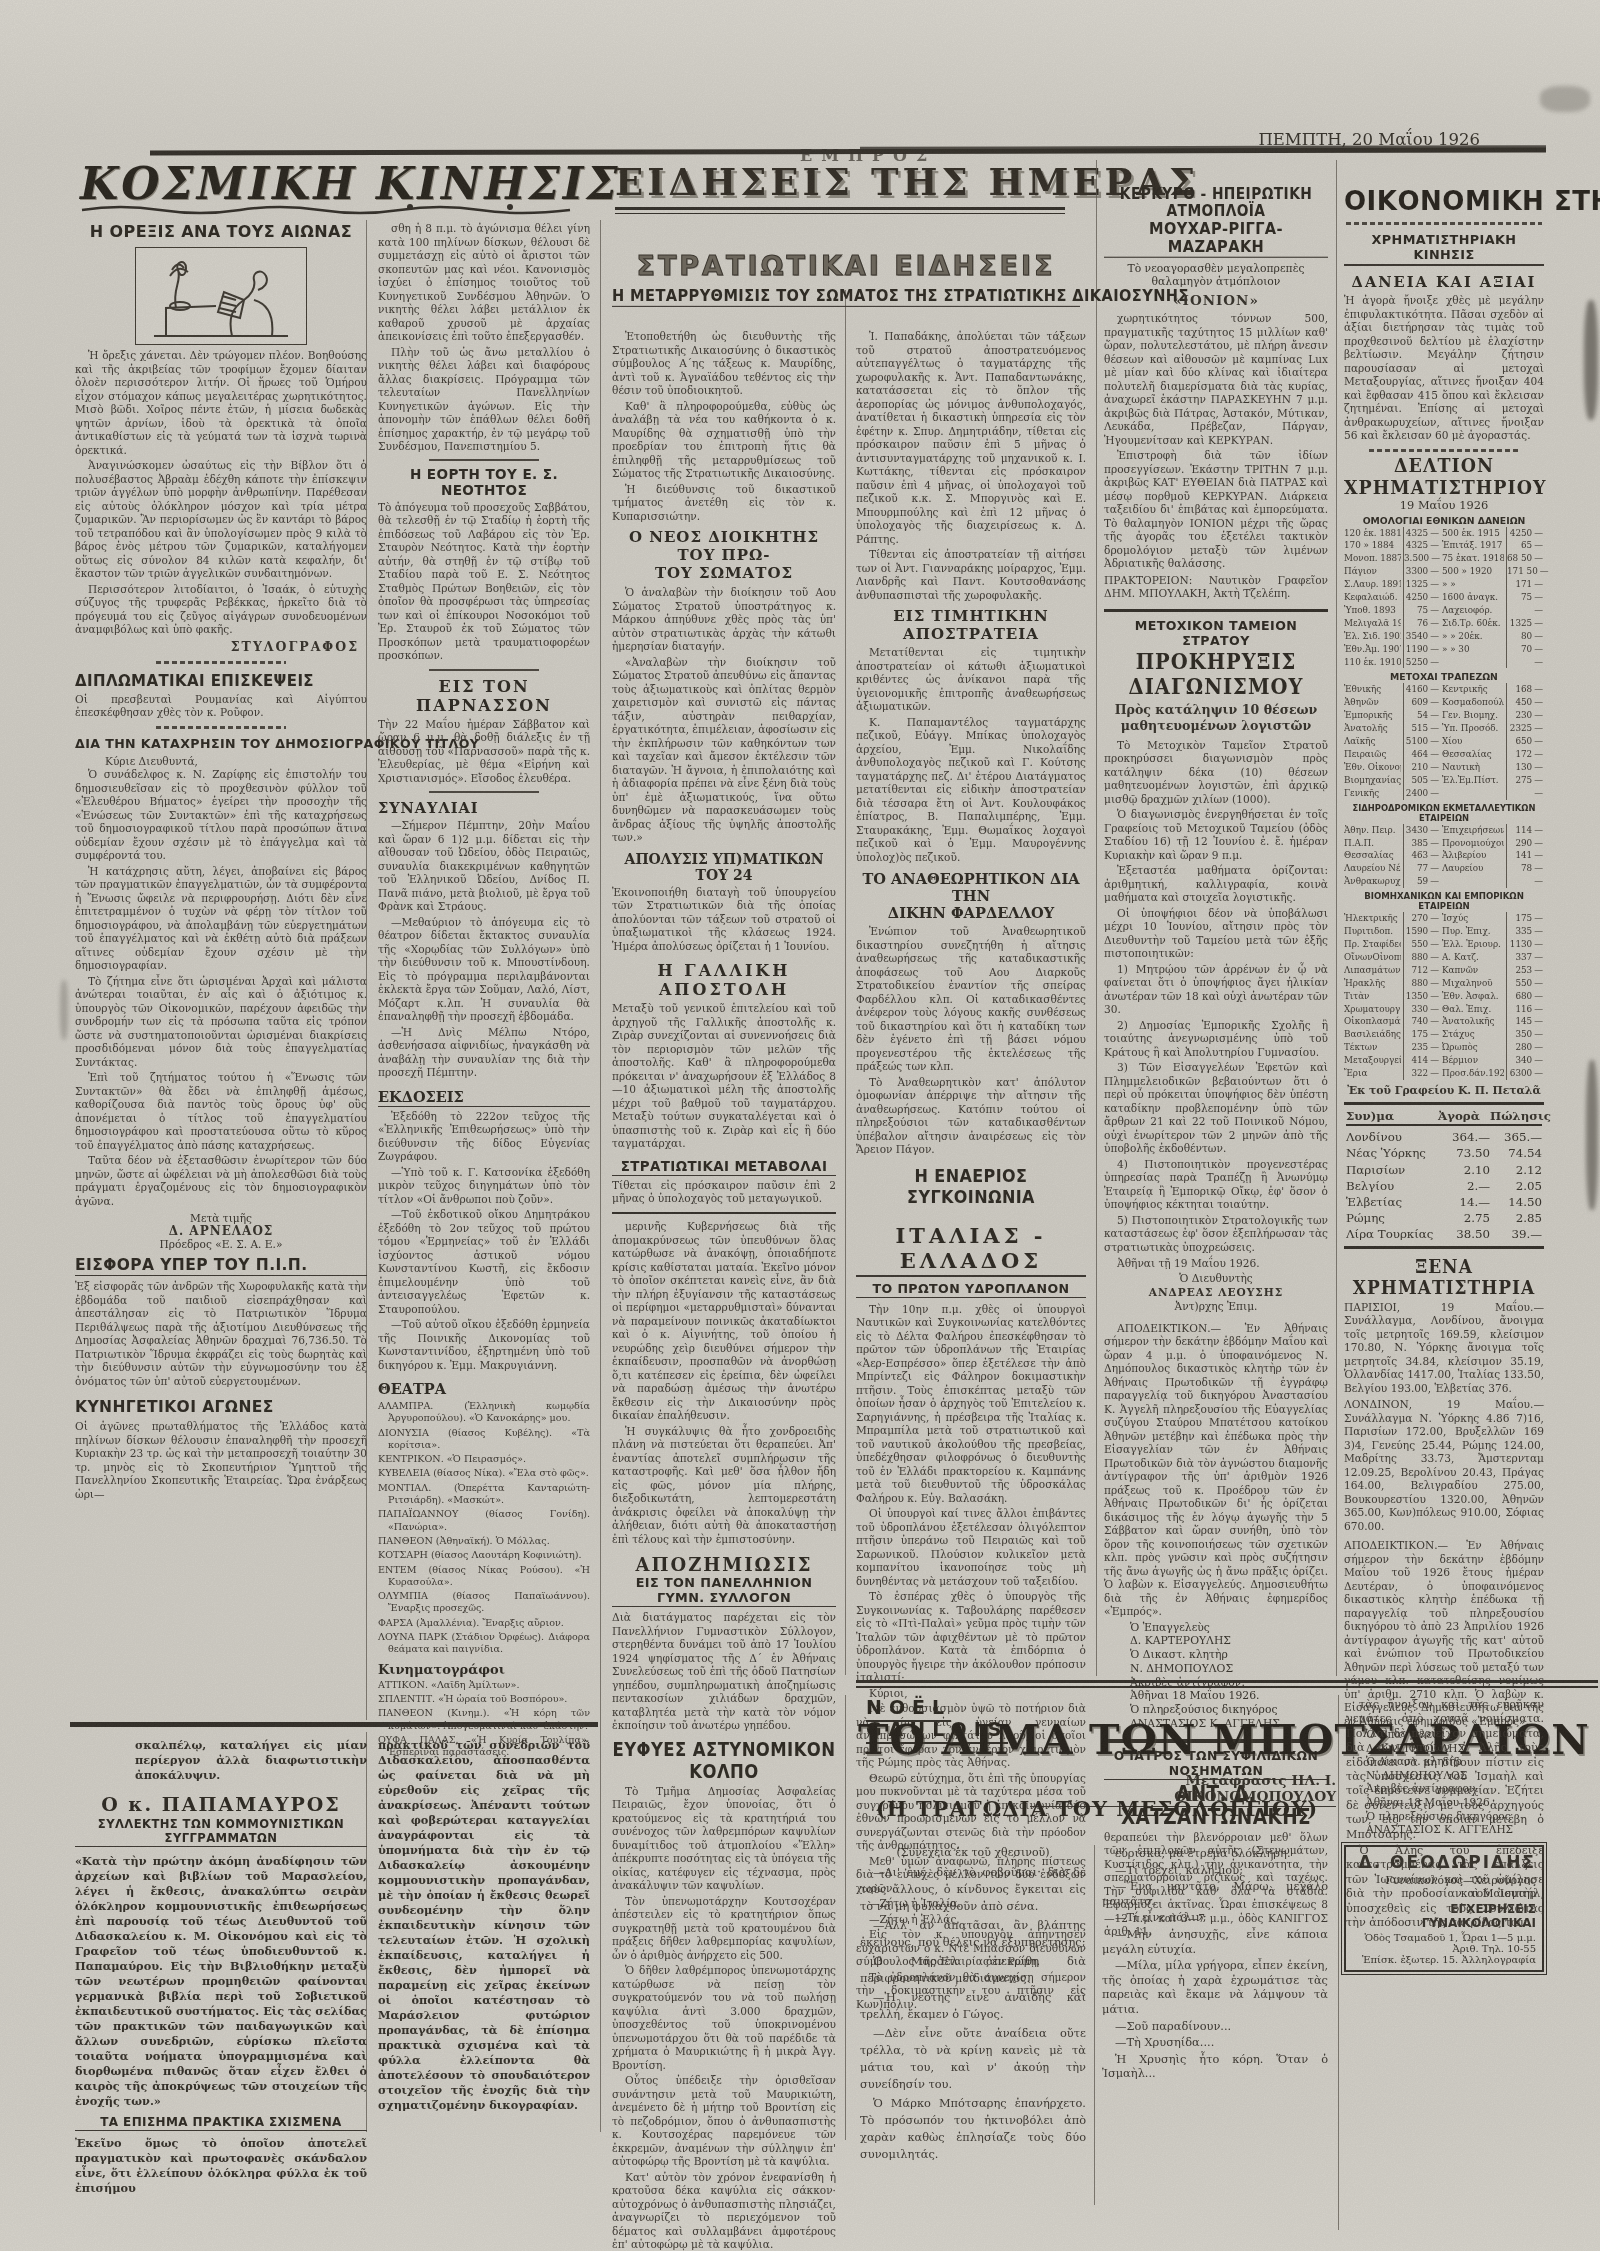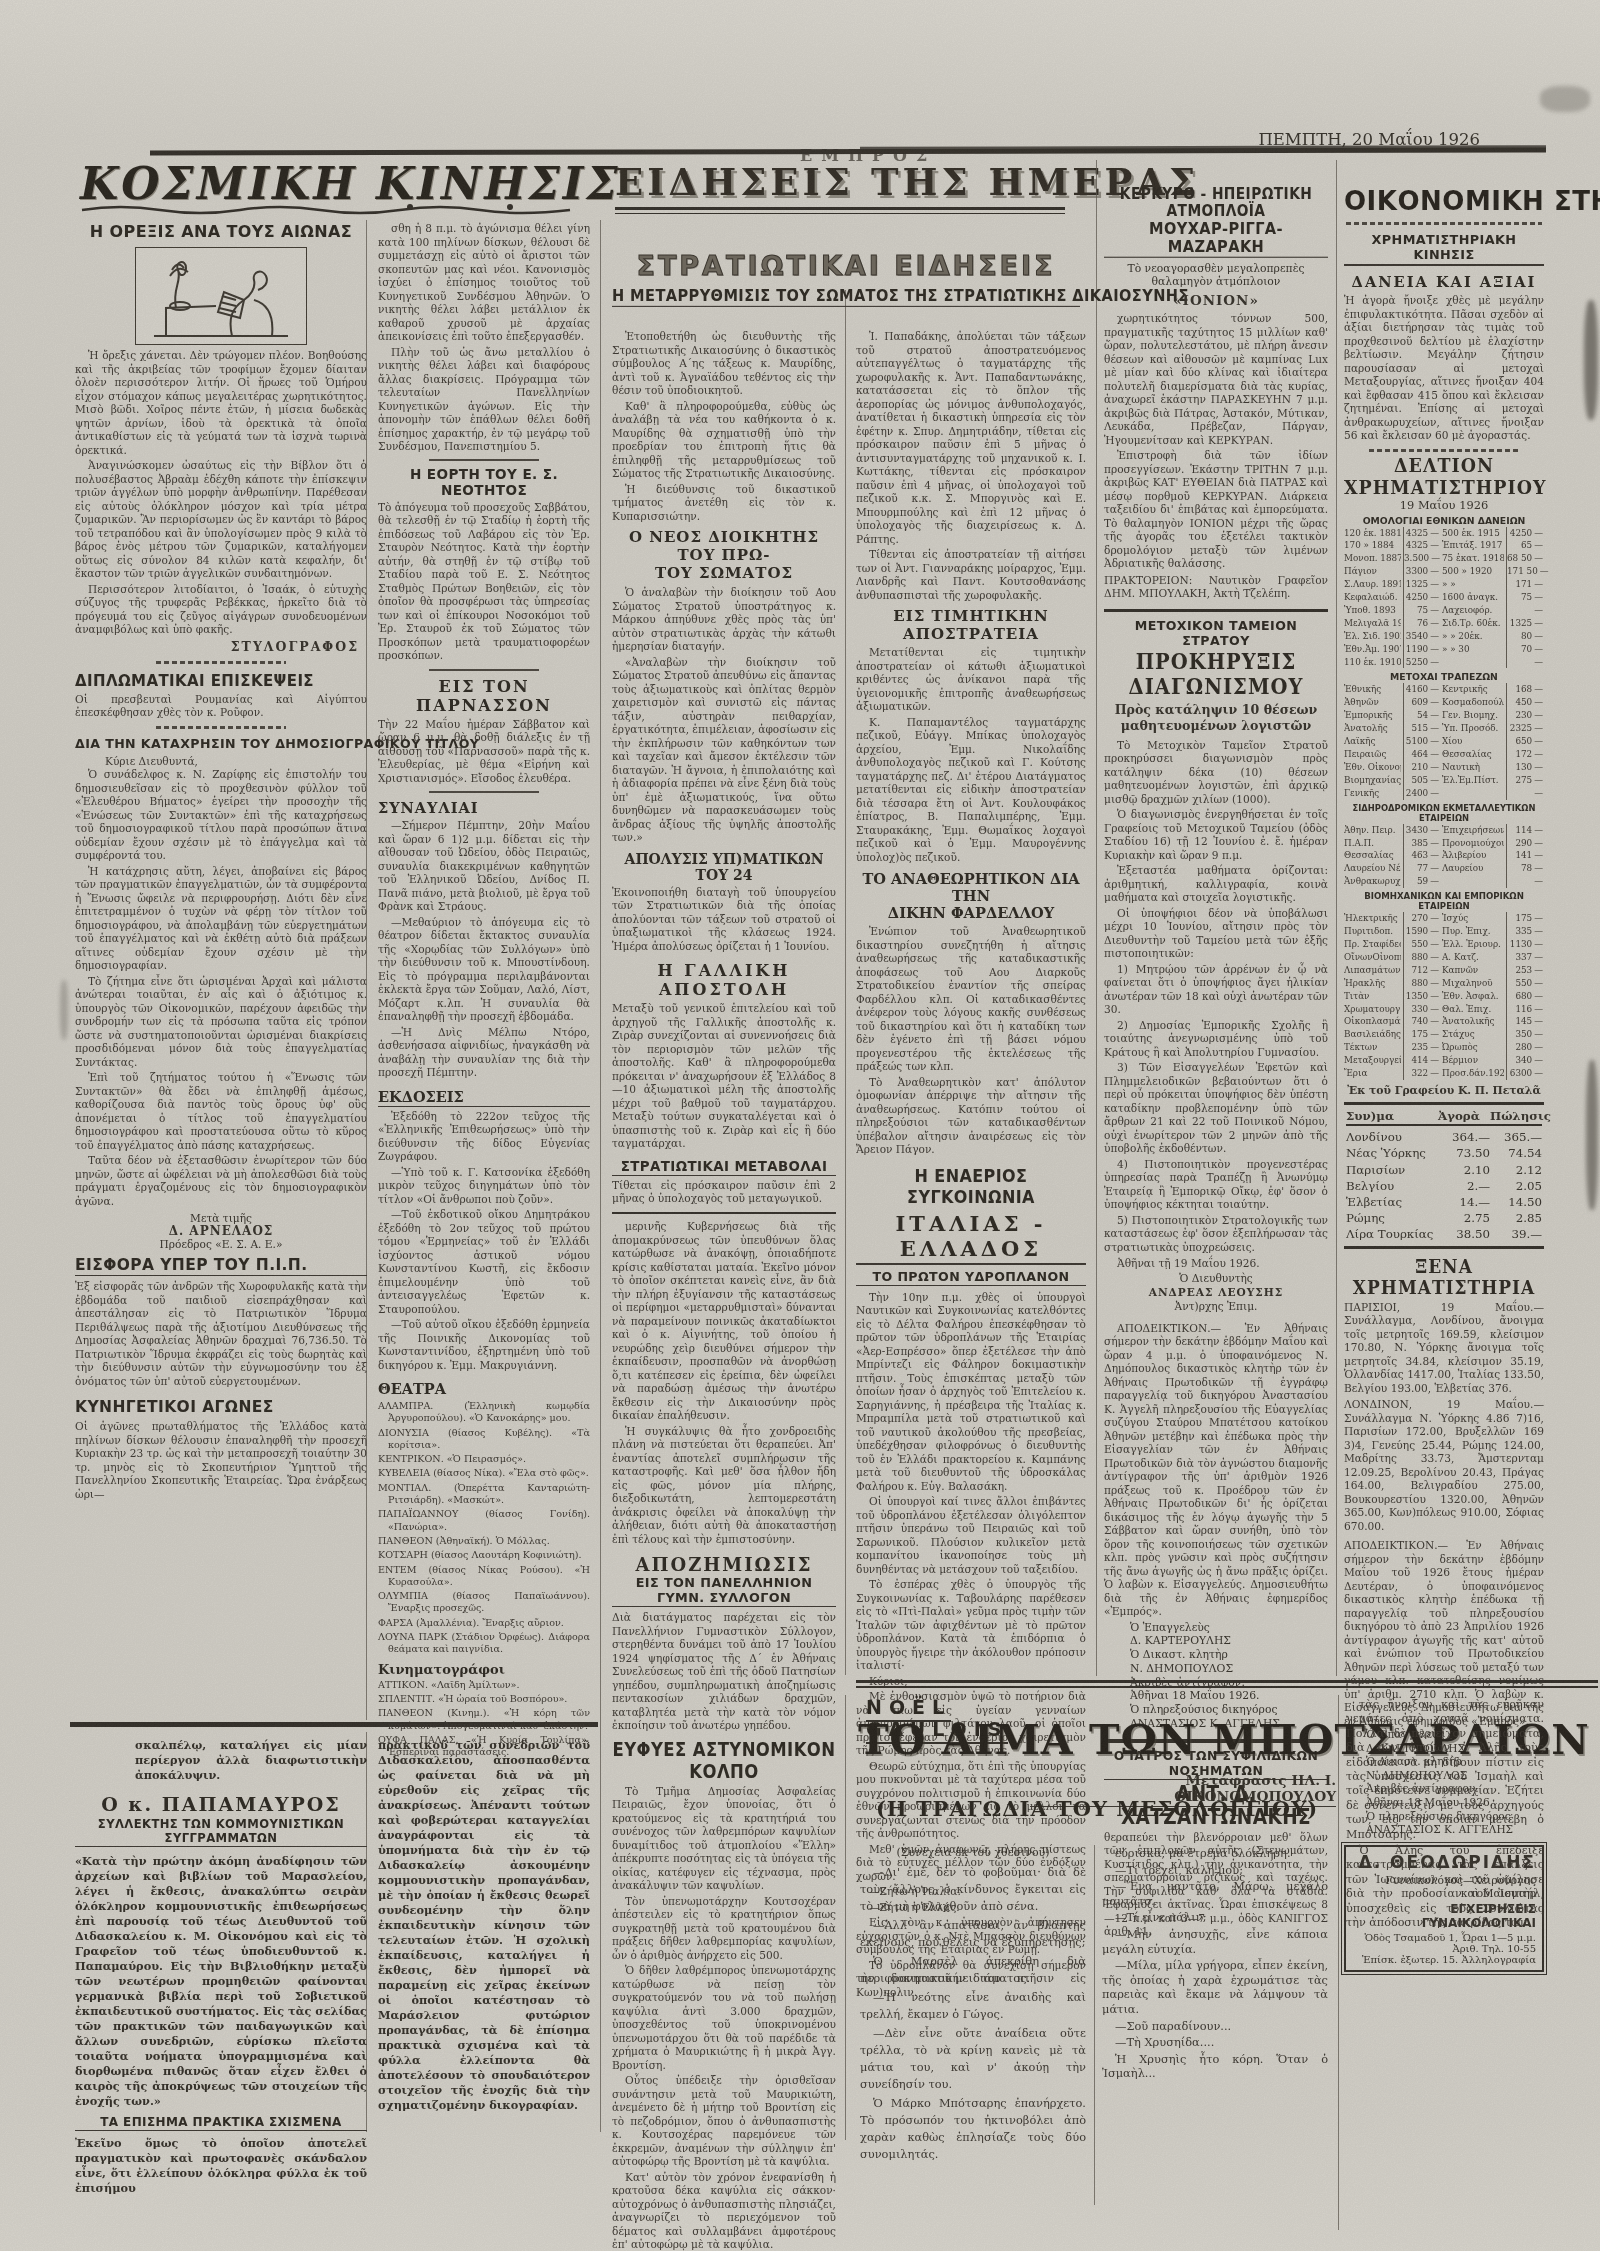--- a/index.html
+++ b/index.html
@@ -241,21 +241,21 @@
         <p>Μετατίθενται εἰς τιμητικὴν ἀποστρατείαν οἱ κάτωθι ἀξιωματικοὶ κριθέντες ὡς ἀνίκανοι παρὰ τῆς ὑγειονομικῆς ἐπιτροπῆς ἀναθεωρήσεως ἀξιωματικῶν.</p>
         <p>Κ. Παπαμαντέλος ταγματάρχης πεζικοῦ, Εὐάγγ. Μπίκας ὑπολοχαγὸς ἀρχείου, Ἐμμ. Νικολαΐδης ἀνθυπολοχαγὸς πεζικοῦ καὶ Γ. Κούτσης ταγματάρχης πεζ. Δι' ἑτέρου Διατάγματος μετατίθενται εἰς εἰδικὴν ἀποστρατείαν διὰ τέσσαρα ἔτη οἱ Ἀντ. Κουλουφάκος ἐπίατρος, Β. Παπαλιμπέρης, Ἐμμ. Σταυρακάκης, Ἐμμ. Θωμαΐκος λοχαγοὶ πεζικοῦ καὶ ὁ Ἐμμ. Μαυρογέννης ὑπολοχ)ὸς πεζικοῦ.</p>
       </div>
     <div class="h-serif" style="font-size:14.6px;margin-top:6px;">ΤΟ ΑΝΑΘΕΩΡΗΤΙΚΟΝ ΔΙΑ ΤΗΝ</div>
     <div class="h-serif" style="font-size:14.6px;">ΔΙΚΗΝ ΦΑΡΔΕΛΛΟΥ</div>
     <div class="tx" style="margin-top:4px;">
         <p>Ἐνώπιον τοῦ Ἀναθεωρητικοῦ δικαστηρίου συνεζητήθη ἡ αἴτησις ἀναθεωρήσεως τῆς καταδικαστικῆς ἀποφάσεως τοῦ Αου Διαρκοῦς Στρατοδικείου ἐναντίον τῆς σπείρας Φαρδέλλου κλπ. Οἱ καταδικασθέντες ἀνέφερον τοὺς λόγους κακῆς συνθέσεως τοῦ δικαστηρίου καὶ ὅτι ἡ καταδίκη των δὲν ἐγένετο ἐπὶ τῇ βάσει νόμου προγενεστέρου τῆς ἐκτελέσεως τῆς πράξεώς των κλπ.</p>
         <p>Τὸ Ἀναθεωρητικὸν κατ' ἀπόλυτον ὁμοφωνίαν ἀπέρριψε τὴν αἴτησιν τῆς ἀναθεωρήσεως. Κατόπιν τούτου οἱ πληρεξούσιοι τῶν καταδικασθέντων ὑπέβαλον αἴτησιν ἀναιρέσεως εἰς τὸν Ἄρειον Πάγον.</p>
       </div>
     <div class="h-grot" style="font-size:16px;margin-top:10px;transform:scaleY(1.12);">Η ΕΝΑΕΡΙΟΣ ΣΥΓΚΟΙΝΩΝΙΑ</div>
-    <div class="h-serif u2" style="font-size:21px;letter-spacing:4px;margin-top:6px;">ΙΤΑΛΙΑΣ - ΕΛΛΑΔΟΣ</div>
+    <div class="h-serif u2" style="font-size:21px;letter-spacing:4px;margin-top:18px;">ΙΤΑΛΙΑΣ - ΕΛΛΑΔΟΣ</div>
     <div class="h-grot u1" style="font-size:12.6px;margin-top:4px;">ΤΟ ΠΡΩΤΟΝ ΥΔΡΟΠΛΑΝΟΝ</div>
     <div class="tx" style="margin-top:5px;">
         <p>Τὴν 10ην π.μ. χθὲς οἱ ὑπουργοὶ Ναυτικῶν καὶ Συγκοινωνίας κατελθόντες εἰς τὸ Δέλτα Φαλήρου ἐπεσκέφθησαν τὸ πρῶτον τῶν ὑδροπλάνων τῆς Ἑταιρίας «Ἀερ-Εσπρέσσο» ὅπερ ἐξετέλεσε τὴν ἀπὸ Μπρίντεζι εἰς Φάληρον δοκιμαστικὴν πτῆσιν. Τοὺς ἐπισκέπτας μεταξὺ τῶν ὁποίων ἦσαν ὁ ἀρχηγὸς τοῦ Ἐπιτελείου κ. Σαρηγιάννης, ἡ πρέσβειρα τῆς Ἰταλίας κ. Μπραμπίλα μετὰ τοῦ στρατιωτικοῦ καὶ τοῦ ναυτικοῦ ἀκολούθου τῆς πρεσβείας, ὑπεδέχθησαν φιλοφρόνως ὁ διευθυντὴς τοῦ ἐν Ἑλλάδι πρακτορείου κ. Καμπάνης μετὰ τοῦ διευθυντοῦ τῆς ὑδροσκάλας Φαλήρου κ. Εὐγ. Βαλασάκη.</p>
         <p>Οἱ ὑπουργοὶ καί τινες ἄλλοι ἐπιβάντες τοῦ ὑδροπλάνου ἐξετέλεσαν ὀλιγόλεπτον πτῆσιν ὑπεράνω τοῦ Πειραιῶς καὶ τοῦ Σαρωνικοῦ. Πλούσιον κυλικεῖον μετὰ κομπανίτου ἱκανοποίησε τοὺς μὴ δυνηθέντας νὰ μετάσχουν τοῦ ταξειδίου.</p>
         <p>Τὸ ἑσπέρας χθὲς ὁ ὑπουργὸς τῆς Συγκοινωνίας κ. Ταβουλάρης παρέθεσεν εἰς τὸ «Πτὶ-Παλαὶ» γεῦμα πρὸς τιμὴν τῶν Ἰταλῶν τῶν ἀφιχθέντων μὲ τὸ πρῶτον ὑδροπλάνον. Κατὰ τὰ ἐπιδόρπια ὁ ὑπουργὸς ἤγειρε τὴν ἀκόλουθον πρόποσιν ἰταλιστί·</p>
         <p>Κύριοι,</p>
         <p>Μὲ ἐνθουσιασμὸν ὑψῶ τὸ ποτήριον διὰ νὰ πίω εἰς ὑγείαν γενναίων ἀντιπροσώπων φιλτάτου λαοῦ, οἱ ὁποῖοι πρῶτοι ἔφεραν τὸν ἐναέριον χαιρετισμὸν τῆς Ρώμης πρὸς τὰς Ἀθήνας.</p>
         <p>Θεωρῶ εὐτύχημα, ὅτι ἐπὶ τῆς ὑπουργίας μου πυκνοῦνται μὲ τὰ ταχύτερα μέσα τοῦ συγχρόνου πολιτισμοῦ ἡ ἐπικοινωνία δύο ἐθνῶν προωρισμένων εἰς τὸ μέλλον νὰ συνεργάζωνται στενῶς διὰ τὴν πρόοδον τῆς ἀνθρωπότητος.</p>
         <p>Μεθ' ὑμῶν ἀναφωνῶ, πλήρης πίστεως διὰ τὸ εὐτυχὲς μέλλον τῶν δύο ἐνδόξων χωρῶν.</p>
         <p>—Ζήτω ἡ Ἰταλία.</p>

